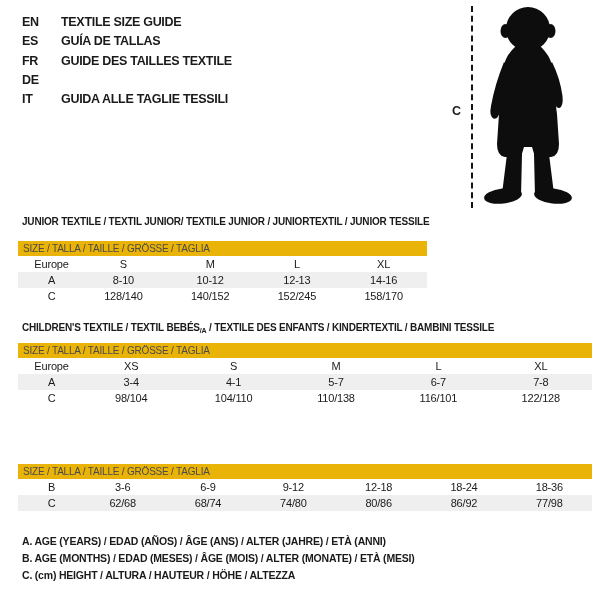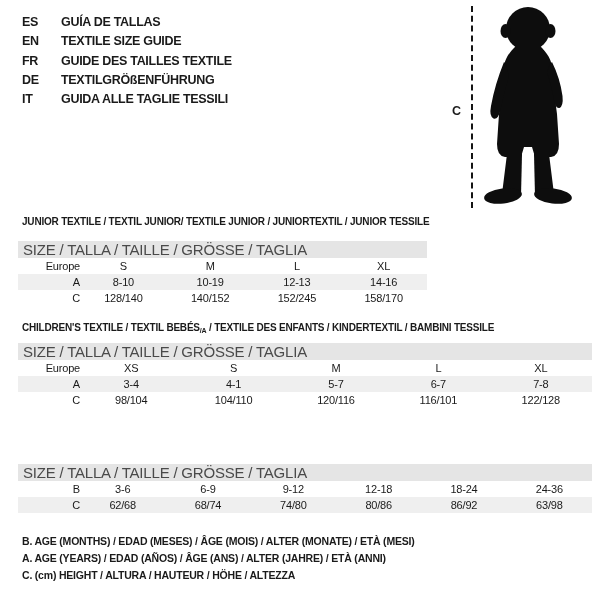--- a/index.html
+++ b/index.html
@@ -24,50 +24,49 @@
   #t2-title { top:320px; }
   #t3-title { top:420px; white-space:normal; width:520px; }
   .sub { font-size:7px; vertical-align:-2px; }
 
   
   .size-table { position:absolute; left:18px; border-collapse:collapse; table-layout:fixed; }
   #t1 { top:241px; width:409px; }
   #t2 { top:343px; width:574px; }
   #t3 { top:464px; width:574px; }
   .size-table td { height:16px; padding:0; text-align:center; font-size:11px; letter-spacing:-0.2px; overflow:hidden; white-space:nowrap; }
-  .size-table .hdr td { background:#e5e5e5; color:#4a4a4a; text-align:left; padding-left:5px; height:15px; font-size:15px; }
-  .size-table .lbl { text-align:right; padding-left:5px; }
+  .size-table .hdr td { background:#eab308; color:#4a4a4a; text-align:left; padding-left:5px; height:15px; font-size:10px; }
+  .size-table .lbl { text-align:center; padding-left:5px; }
   .size-table tr.alt td { background:#efefef; }
   .c-lbl { width:62px; }
 
   
   .footnotes { position:absolute; left:22px; top:533px; }
   .fn { font-weight:bold; font-size:10.5px; letter-spacing:-0.2px; line-height:17px; white-space:nowrap; }
 </style>
 </head>
 <body>
 
 <div class="page">
 
   <div class="lang-list">
     <div class="lang-row">
+      <span class="lang-code">EN</span>
+      <span class="lang-title">TEXTILE SIZE GUIDE</span>
+    </div>
+    <div class="lang-row">
       <span class="lang-code">ES</span>
       <span class="lang-title">GUÍA DE TALLAS</span>
     </div>
     <div class="lang-row">
-      <span class="lang-code">EN</span>
-      <span class="lang-title">TEXTILE SIZE GUIDE</span>
-    </div>
-    <div class="lang-row">
       <span class="lang-code">FR</span>
       <span class="lang-title">GUIDE DES TAILLES TEXTILE</span>
     </div>
     <div class="lang-row">
       <span class="lang-code">DE</span>
-      <span class="lang-title">TEXTILGRÖßENFÜHRUNG</span>
     </div>
     <div class="lang-row">
       <span class="lang-code">IT</span>
       <span class="lang-title">GUIDA ALLE TAGLIE TESSILI</span>
     </div>
   </div>
 
   <div class="fig-label">C</div>
   <div class="dash-line"></div>
   <svg class="baby-svg" width="104" height="204" viewBox="0 0 104 202" xmlns="http://www.w3.org/2000/svg" fill="#0d0d0d">
@@ -99,21 +98,21 @@
     <tr>
       <td class="lbl">Europe</td>
       <td>S</td>
       <td>M</td>
       <td>L</td>
       <td>XL</td>
     </tr>
     <tr class="alt">
       <td class="lbl">A</td>
       <td>8-10</td>
-      <td>10-19</td>
+      <td>10-12</td>
       <td>12-13</td>
       <td>14-16</td>
     </tr>
     <tr>
       <td class="lbl">C</td>
       <td>128/140</td>
       <td>140/152</td>
       <td>152/245</td>
       <td>158/170</td>
     </tr>
@@ -147,21 +146,21 @@
       <td>3-4</td>
       <td>4-1</td>
       <td>5-7</td>
       <td>6-7</td>
       <td>7-8</td>
     </tr>
     <tr>
       <td class="lbl">C</td>
       <td>98/104</td>
       <td>104/110</td>
-      <td>120/116</td>
+      <td>110/138</td>
       <td>116/101</td>
       <td>122/128</td>
     </tr>
   </tbody>
     </table>
 
   <table class="size-table" id="t3">
     <colgroup>
         <col class="c-lbl">
         <col>
@@ -175,33 +174,33 @@
         <tr class="hdr">
       <td colspan="7">SIZE / TALLA / TAILLE / GRÖSSE / TAGLIA</td>
     </tr>
     <tr>
       <td class="lbl">B</td>
       <td>3-6</td>
       <td>6-9</td>
       <td>9-12</td>
       <td>12-18</td>
       <td>18-24</td>
-      <td>24-36</td>
+      <td>18-36</td>
     </tr>
     <tr class="alt">
       <td class="lbl">C</td>
       <td>62/68</td>
       <td>68/74</td>
       <td>74/80</td>
       <td>80/86</td>
       <td>86/92</td>
-      <td>63/98</td>
+      <td>77/98</td>
     </tr>
   </tbody>
     </table>
 
   <div class="footnotes">
+    <div class="fn">A. AGE (YEARS) / EDAD (AÑOS) / ÂGE (ANS) / ALTER (JAHRE) / ETÀ (ANNI)</div>
     <div class="fn">B. AGE (MONTHS) / EDAD (MESES) / ÂGE (MOIS) / ALTER (MONATE) / ETÀ (MESI)</div>
-    <div class="fn">A. AGE (YEARS) / EDAD (AÑOS) / ÂGE (ANS) / ALTER (JAHRE) / ETÀ (ANNI)</div>
     <div class="fn">C. (cm) HEIGHT / ALTURA / HAUTEUR / HÖHE / ALTEZZA</div>
   </div>
 
 </div>
 
 </body></html>

